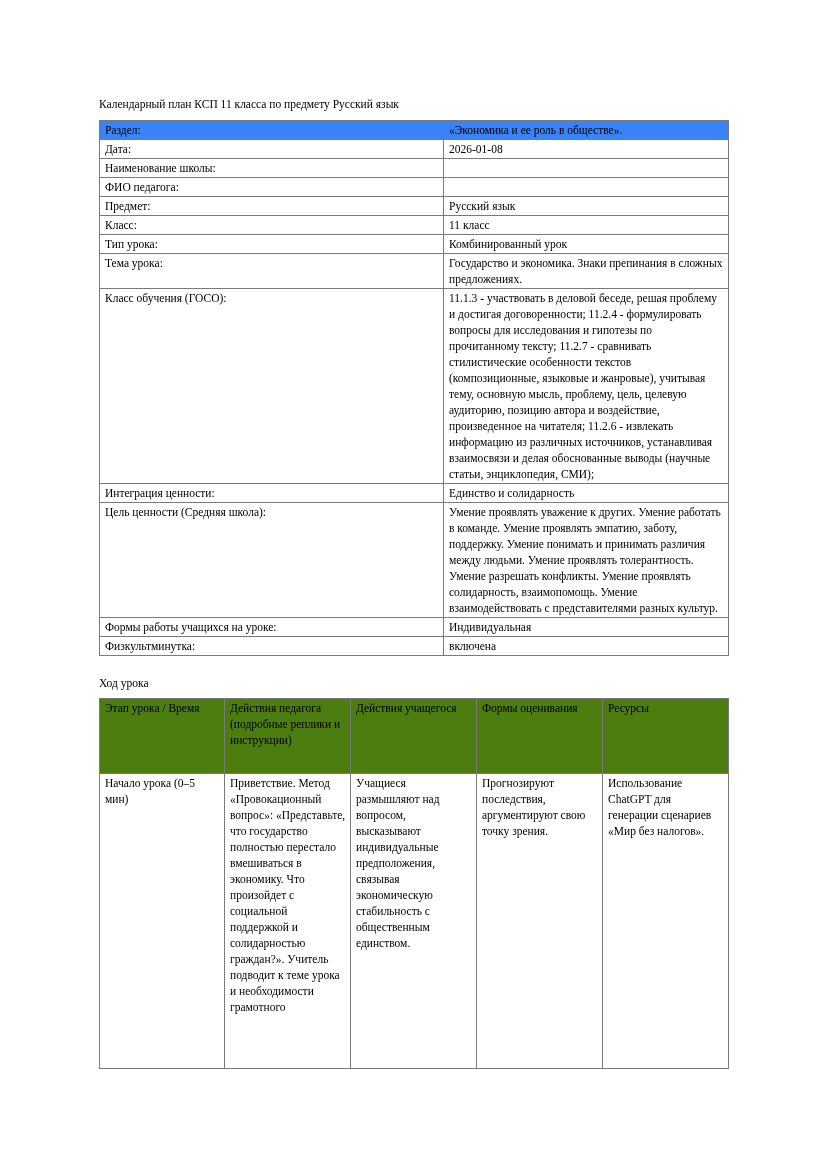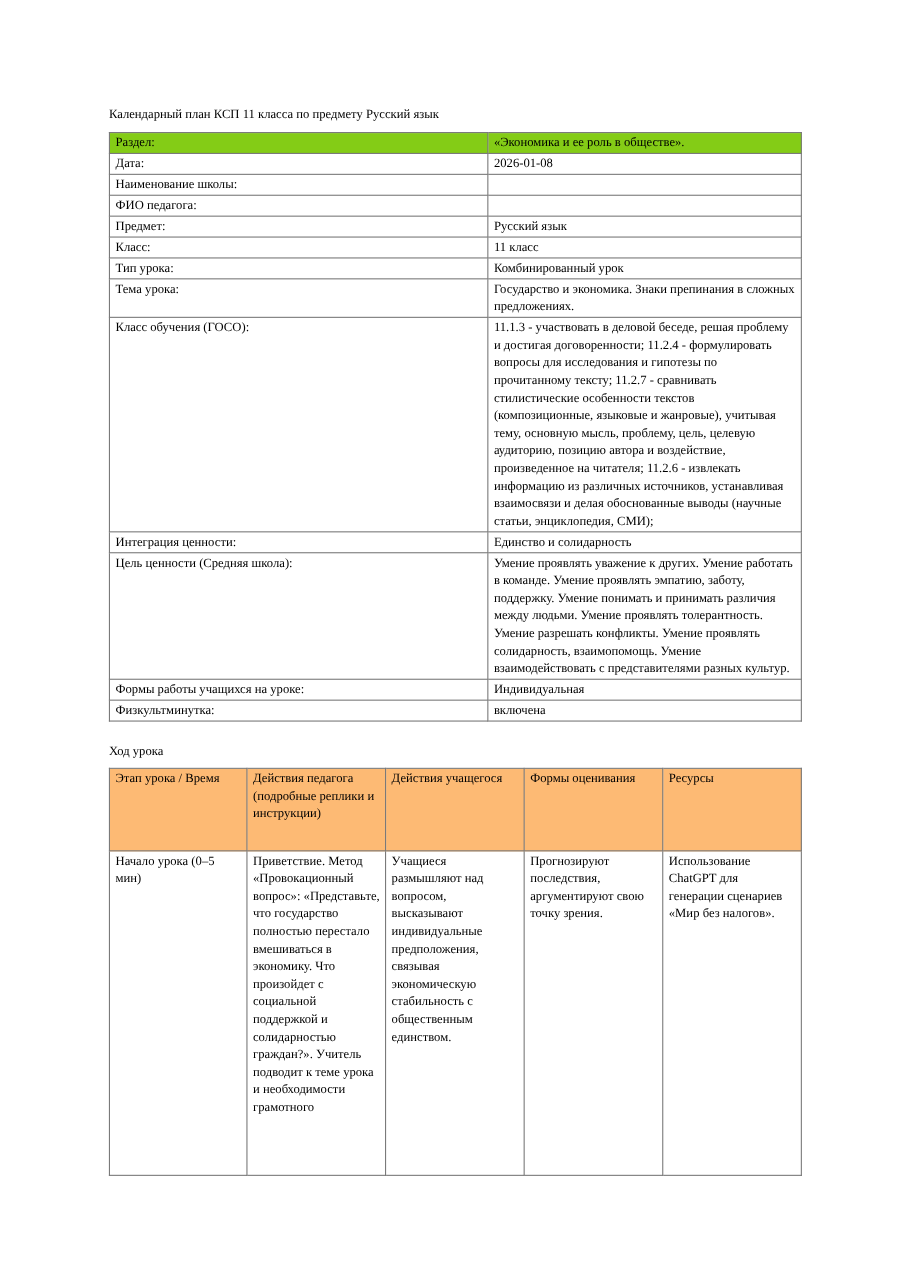--- a/index.html
+++ b/index.html
@@ -44,35 +44,35 @@
     text-align: left;
     font-weight: normal;
     word-wrap: break-word;
     overflow-wrap: break-word;
     word-break: break-word;
     hyphens: none;
   }
   
   #info-table col.c-label { width: 344px; }
   #info-table col.c-value { width: 285px; }
-  #info-table tr.shaded td { background: #84cc16; }
+  #info-table tr.shaded td { background: #3b82f6; }
   #info-table td.value-cell { }
   
   .section-caption {
     font-size: 11.5px;
     line-height: 16px;
     margin: 19px 0 7px 0;
   }
   
   #flow-table col.c1 { width: 125px; }
   #flow-table col.c2 { width: 126px; }
   #flow-table col.c3 { width: 126px; }
   #flow-table col.c4 { width: 126px; }
   #flow-table col.c5 { width: 126px; }
-  #flow-table thead td { background: #fdba74; }
+  #flow-table thead td { background: #4d7c0f; }
   #flow-table thead td { height: 72px; }
   #flow-table tbody td { height: 292px; font-family: Liberation Serif, serif; }
 </style>
 </head>
 <body>
 
 <div class="page">
 
   <p class="doc-title">Календарный план КСП 11 класса по предмету Русский язык</p>
 

